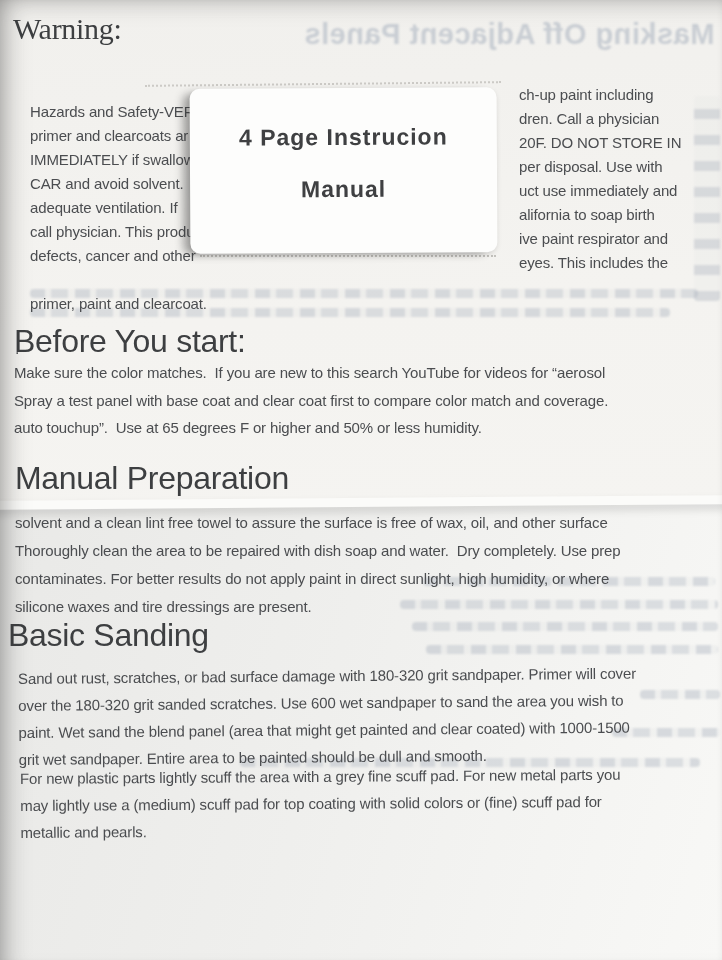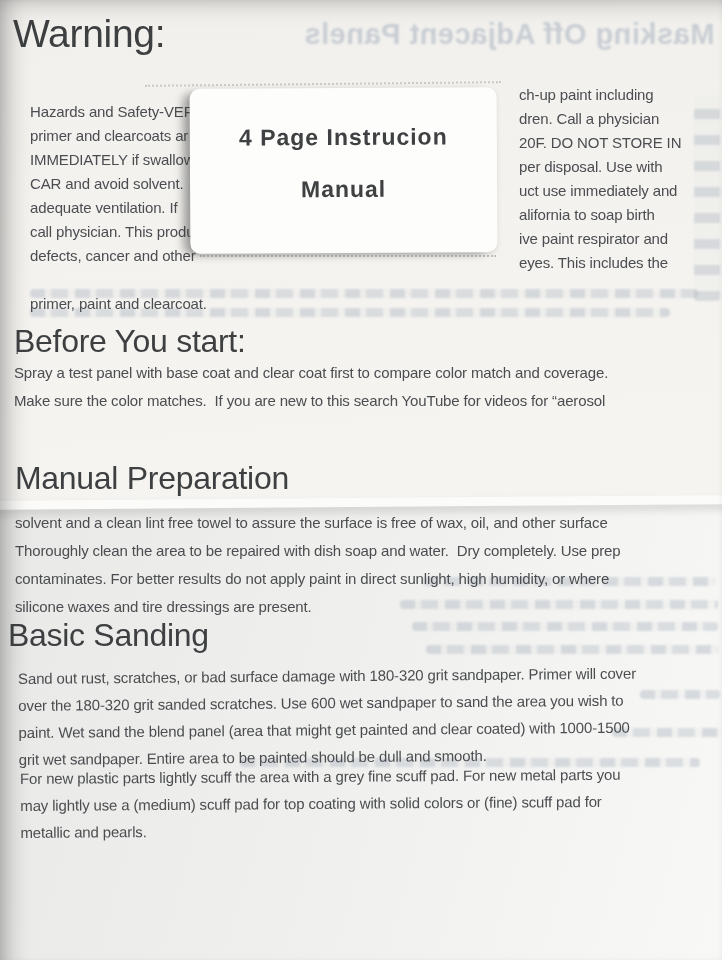--- a/index.html
+++ b/index.html
@@ -47,21 +47,21 @@
     position:absolute; width:26px; border-radius:4px; z-index:1;
     background:repeating-linear-gradient(0deg,
       rgba(168,176,188,0.38) 0 10px, rgba(168,176,188,0.04) 10px 26px);
     filter:blur(1.1px);
   }
   
   .hd {
     position:absolute; z-index:2; color:#3d3f41;
     font-weight:400; letter-spacing:-0.3px; white-space:pre;
   }
-  #hd-warning { left:13px; top:12px;  font-size:39px; }
+  #hd-warning { left:13px; top:12px;  font-size:30px;font-family:Liberation Serif, serif; }
   #hd-before  { left:14px; top:323px; font-size:32px; }
   #hd-surface { left:15px; top:460px; font-size:32px; }
   #hd-sanding { left:8px; top:617px; font-size:32px; }
   .note-dot { position:absolute; left:15px; top:340px; z-index:2;
     font-size:16px; color:#55575a; }
   
   .para {
     position:absolute; z-index:2; color:#4b4d50;
     font-size:15px; letter-spacing:-0.15px;
   }
@@ -167,22 +167,23 @@
 <div class="perf-top"></div>
 <div class="sticker">
   <div class="sticker-line1">4 Page Instrucion</div>
   <div class="sticker-line2">Manual</div>
 </div>
 <div class="perf-bottom"></div>
 
 <div class="hd" id="hd-before">Before You start:</div>
 <div class="note-dot">.</div>
 <div class="para" id="para-before">
+  <span class="bline">Make sure the color matches.  If you are new to this search YouTube for videos for “aerosol</span>
   <span class="bline">Spray a test panel with base coat and clear coat first to compare color match and coverage.</span>
-  <span class="bline">Make sure the color matches.  If you are new to this search YouTube for videos for “aerosol</span>
+  <span class="bline">auto touchup”.  Use at 65 degrees F or higher and 50% or less humidity.</span>
 </div>
 
 <div class="hd" id="hd-surface">Manual Preparation</div>
 <div class="para" id="para-surface">
   <span class="bline">solvent and a clean lint free towel to assure the surface is free of wax, oil, and other surface</span>
   <span class="bline">Thoroughly clean the area to be repaired with dish soap and water.  Dry completely. Use prep</span>
   <span class="bline">contaminates. For better results do not apply paint in direct sunlight, high humidity, or where</span>
   <span class="bline">silicone waxes and tire dressings are present.</span>
 </div>
 

